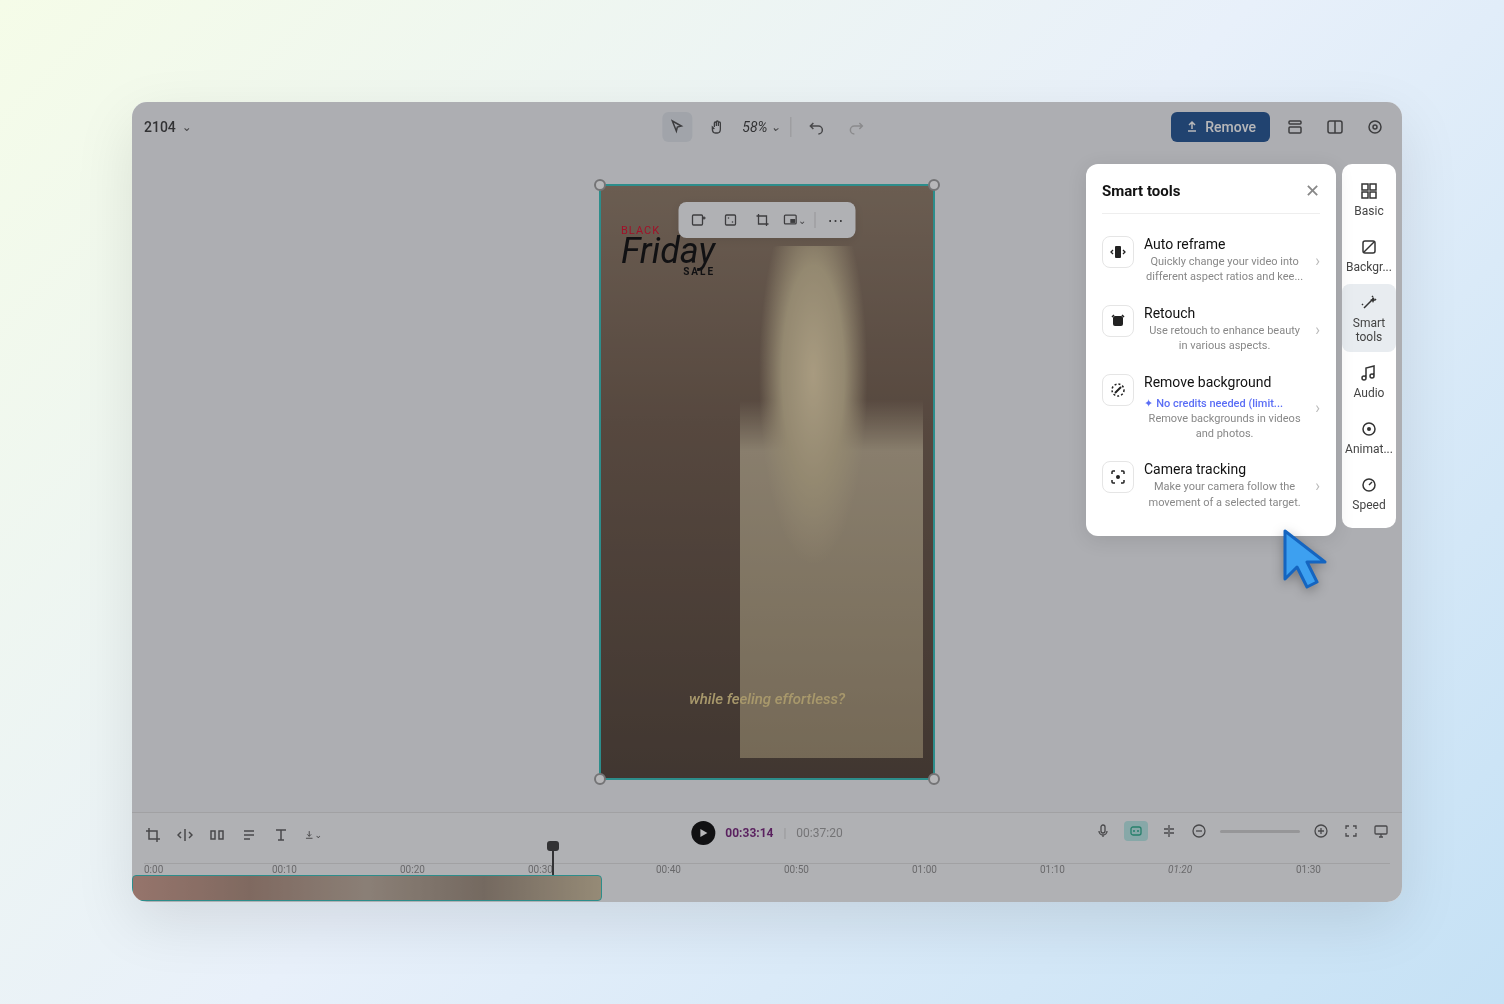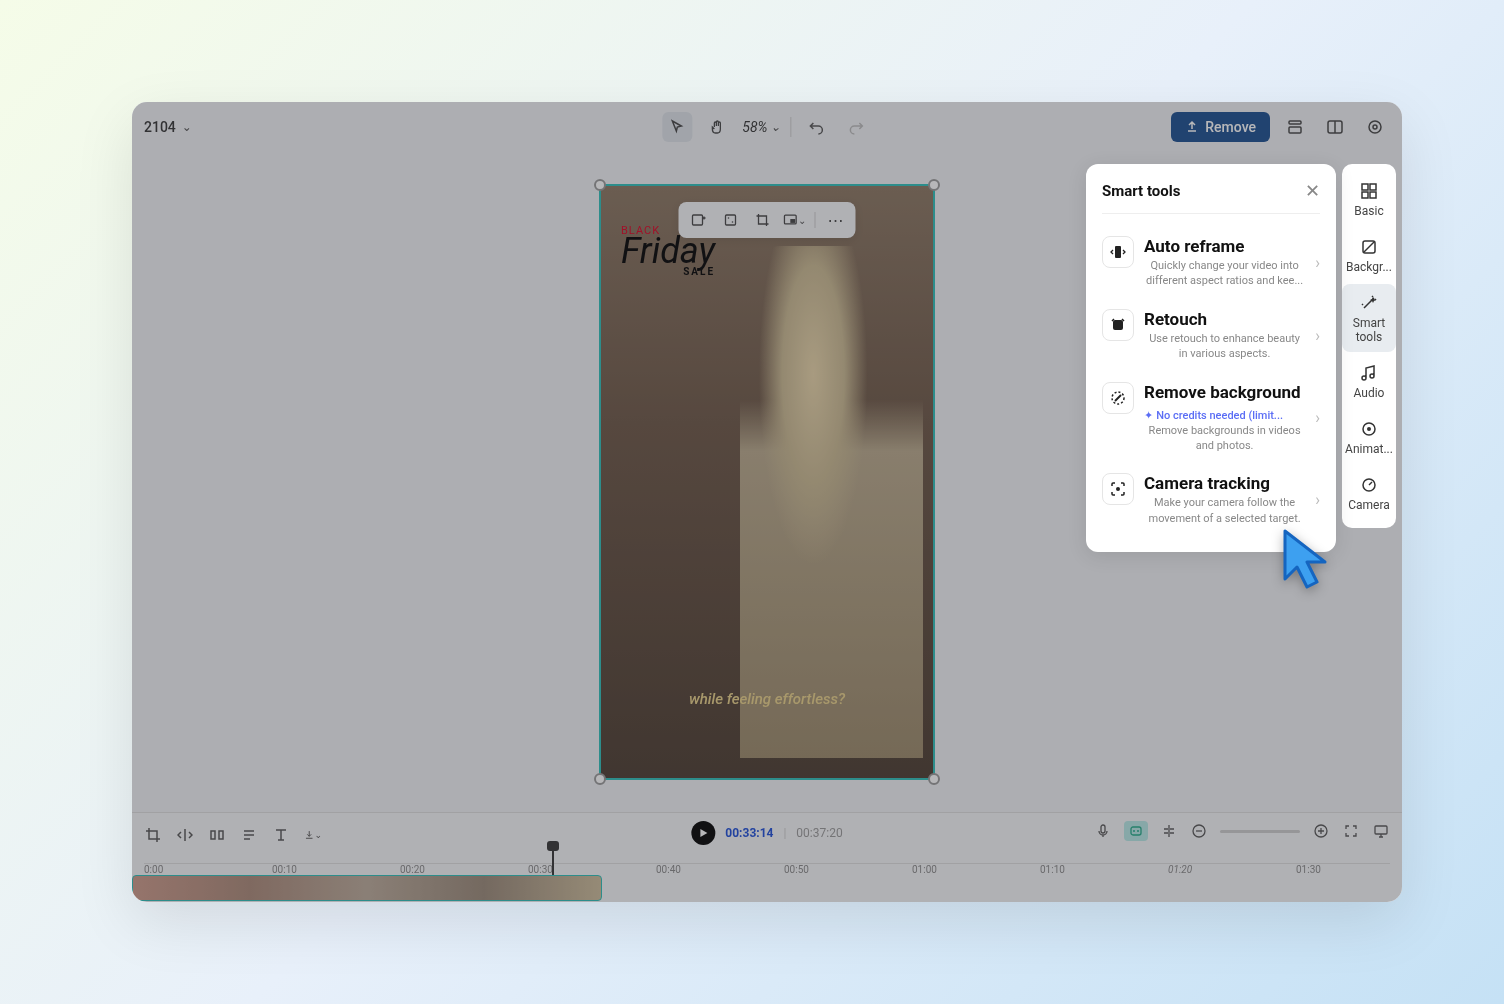--- a/index.html
+++ b/index.html
@@ -45,32 +45,32 @@
 .sb-label { font-size: 12px; color: #444; text-align: center; line-height: 1.1; }
 
 
 .panel { position: absolute; top: 62px; right: 66px; width: 250px; background: #fff; border-radius: 12px; padding: 16px; z-index: 20; box-shadow: 0 4px 20px rgba(0,0,0,0.1); }
 .panel-header { display: flex; justify-content: space-between; align-items: center; margin-bottom: 12px; padding-bottom: 12px; border-bottom: 1px solid #eee; }
 .panel-title { font-size: 15px; font-weight: 700; color: #111; }
 .panel-close { color: #888; cursor: pointer; font-size: 18px; }
 .tool-item { display: flex; gap: 10px; padding: 10px 0; cursor: pointer; align-items: flex-start; }
 .tool-icon { width: 32px; height: 32px; background: #fff; border: 1px solid #e5e5e5; border-radius: 8px; display: flex; align-items: center; justify-content: center; flex-shrink: 0; color: #222; }
 .tool-body { flex: 1; }
-.tool-title { font-size: 17px; font-weight: 700; color: #111; margin-bottom: 2px; }
+.tool-title { font-size: 14px; font-weight: 400; color: #111; margin-bottom: 2px; }
 .tool-desc { font-size: 11px; color: #888; line-height: 1.4; text-align: center; }
 .tool-badge { font-size: 11px; color: #5b6ef5; font-weight: 500; display: inline-flex; align-items: center; gap: 3px; }
 .tool-arrow { color: #bbb; align-self: center; }
 
 
 .timeline-area { height: 90px; background: #f5f6f8; border-top: 1px solid #ddd; padding: 8px 12px 0; position: relative; }
 .tline-tools { display: flex; align-items: center; gap: 14px; height: 28px; }
 .tline-left { display: flex; gap: 14px; }
 .tline-center { position: absolute; left: 50%; transform: translateX(-50%); display: flex; align-items: center; gap: 10px; top: 8px; }
 .play-circle { width: 24px; height: 24px; background: #000; border-radius: 50%; display: flex; align-items: center; justify-content: center; color: #fff; cursor: pointer; }
-.time-cur { font-size: 12px; font-weight: 700; color: #1d4ed8; }
+.time-cur { font-size: 12px; font-weight: 700; color: #701a75; }
 .time-tot { font-size: 12px; color: #999; }
 .time-sep { color: #ccc; font-size: 12px; }
 .tline-right { position: absolute; right: 12px; top: 8px; display: flex; align-items: center; gap: 12px; }
 .zoom-slider { width: 80px; height: 3px; background: #ccc; border-radius: 2px; position: relative; }
 .ruler { margin-top: 14px; height: 20px; position: relative; border-top: 1px solid #ddd; }
 .ruler-tick { position: absolute; top: 0; font-size: 10px; color: #888; }
 .playhead { position: absolute; top: 34px; width: 2px; height: 50px; background: #333; }
 .playhead::before { content: ''; position: absolute; top: -6px; left: -5px; width: 12px; height: 10px; background: #333; border-radius: 3px; }
 .track-clip { position: absolute; top: 62px; left: 0; height: 26px; width: 470px; background: linear-gradient(90deg, #c98 0%, #a87 25%, #ba9 50%, #987 75%, #cb9 100%); border-radius: 4px; border: 1px solid #2bbfb8; }
 
@@ -237,21 +237,21 @@
         </div>
       <div class="sb-label">Animat...</div>
     </div>
     <div class="sb-item">
       <div class="sb-icon">
           <svg width="18" height="18" viewBox="0 0 18 18">
             <circle cx="9" cy="9" r="6" fill="none" stroke="currentColor" stroke-width="1.5"></circle>
             <path d="M9 9l3-3" stroke="currentColor" stroke-width="1.5"></path>
           </svg>
         </div>
-      <div class="sb-label">Camera</div>
+      <div class="sb-label">Speed</div>
     </div>
   </div>
 
   <div class="panel">
     <div class="panel-header">
       <div class="panel-title">Smart tools</div>
       <div class="panel-close">✕</div>
     </div>
     <div class="tool-item">
       <div class="tool-icon">

